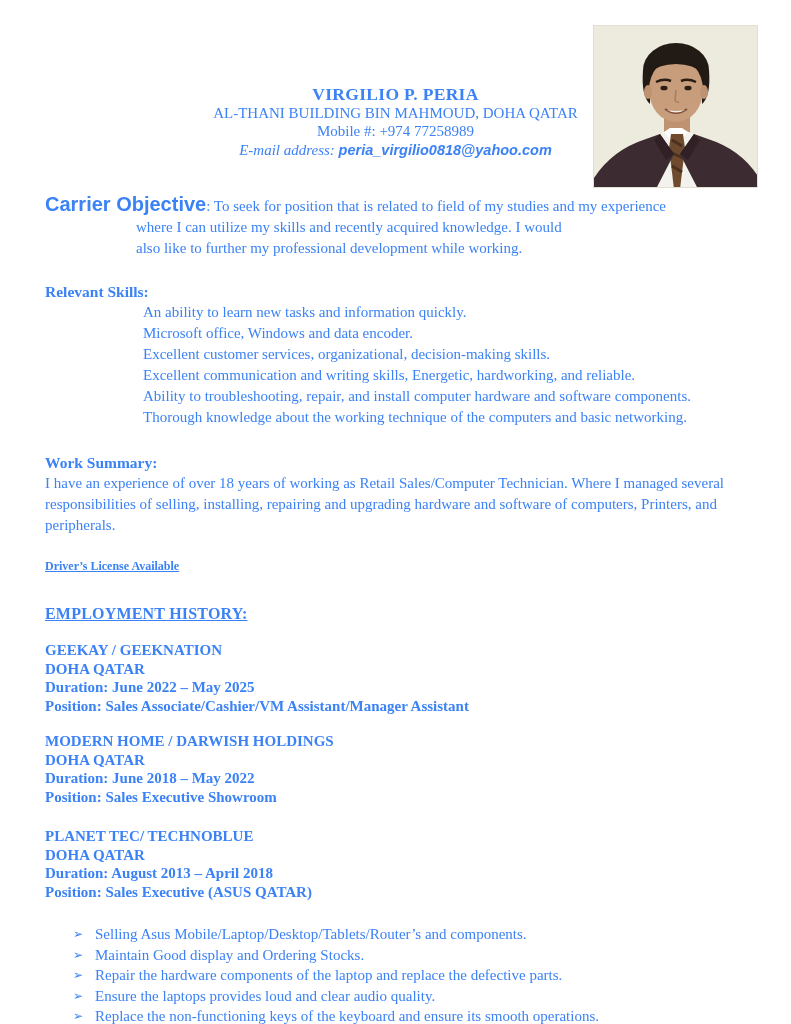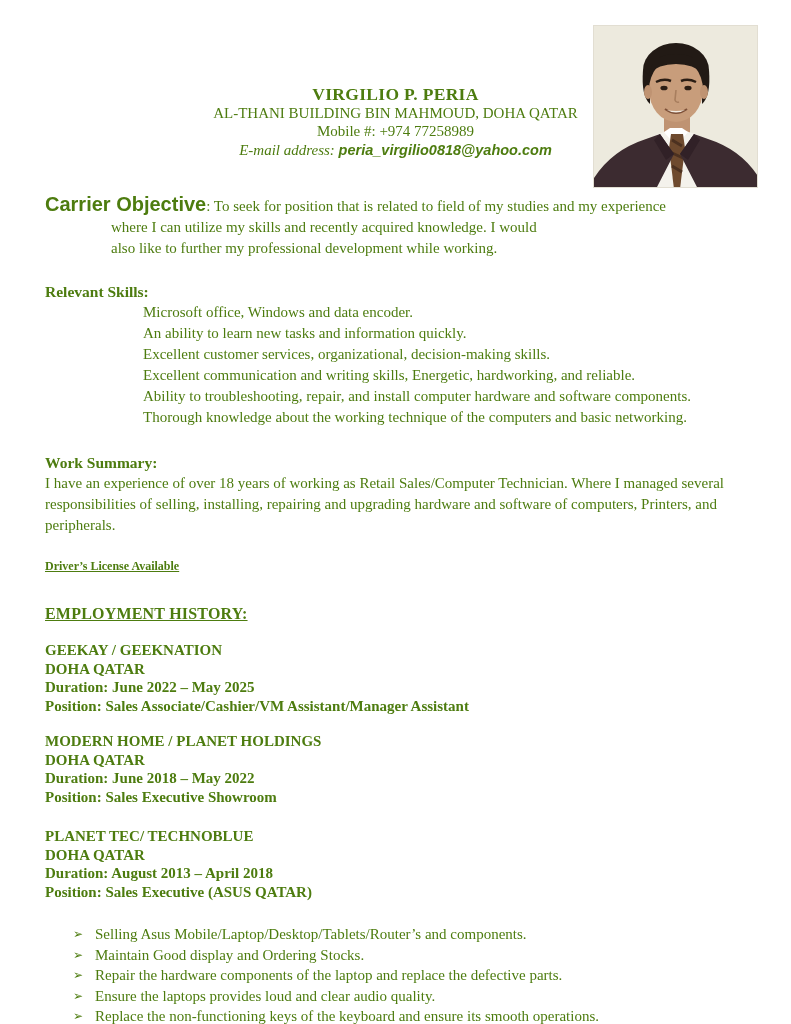--- a/index.html
+++ b/index.html
@@ -3,21 +3,21 @@
 <meta charset="utf-8">
 <style>
   * { margin: 0; padding: 0; box-sizing: border-box; }
   html, body { background: #ffffff; }
   .page {
     position: relative;
     width: 791px;
     height: 1024px;
     margin: 0 auto;
     background: #ffffff;
-    color: #4d7c0f;
+    color: #3b82f6;
     font-family: "Liberation Serif", "DejaVu Serif", serif;
     font-size: 15px;
     line-height: 21px;
     overflow: hidden;
   }
 
   
   .header {
     padding-top: 84px;
     text-align: center;
@@ -53,21 +53,21 @@
 
   
   .main { margin: 0 20px 0 45px; }
 
   .objective { margin-top: 34px; }
   .obj-label {
     font-family: "Liberation Sans", "DejaVu Sans", sans-serif;
     font-weight: bold;
     font-size: 20px;
   }
-  .obj-cont { margin-left: 66px; }
+  .obj-cont { margin-left: 91px; }
 
   .section-heading {
     font-weight: bold;
     font-size: 15.5px;
   }
   .skills { margin-top: 22px; }
   .skills-list { margin-left: 98px; }
 
   .work-summary { margin-top: 24px; }
   .work-summary p { max-width: 722px; }
@@ -162,22 +162,22 @@
 
     <div class="objective">
       <div><span class="obj-label">Carrier Objective</span><span>: </span><span>To seek for position that is related to field of my studies and  my experience</span></div>
       <div class="obj-cont">where I can utilize my skills and recently acquired knowledge. I would</div>
       <div class="obj-cont">also like to further my professional development while working.</div>
     </div>
 
     <div class="skills">
       <div class="section-heading">Relevant Skills:</div>
       <div class="skills-list">
+        <div>An ability to learn new tasks and information quickly.</div>
         <div>Microsoft office, Windows and data encoder.</div>
-        <div>An ability to learn new tasks and information quickly.</div>
         <div>Excellent customer services, organizational, decision-making skills.</div>
         <div>Excellent communication and writing skills, Energetic, hardworking, and reliable.</div>
         <div>Ability to troubleshooting, repair, and install computer hardware and software components.</div>
         <div>Thorough knowledge about the working technique of the computers and basic networking.</div>
       </div>
     </div>
 
     <div class="work-summary">
       <div class="section-heading">Work Summary:</div>
       <p>I have an experience of over 18 years of working as Retail Sales/Computer Technician. Where I managed several responsibilities of selling, installing, repairing and upgrading hardware and software of computers, Printers, and peripherals.</p>
@@ -188,21 +188,21 @@
     <div class="employment-heading">EMPLOYMENT HISTORY:</div>
 
     <div class="job">
       <div>GEEKAY / GEEKNATION</div>
       <div>DOHA QATAR</div>
       <div>Duration: June 2022 – May 2025</div>
       <div>Position: Sales Associate/Cashier/VM Assistant/Manager Assistant</div>
     </div>
 
     <div class="job">
-      <div>MODERN HOME / PLANET HOLDINGS</div>
+      <div>MODERN HOME / DARWISH HOLDINGS</div>
       <div>DOHA QATAR</div>
       <div>Duration: June 2018 – May 2022</div>
       <div>Position: Sales Executive Showroom</div>
     </div>
 
     <div class="job job-3">
       <div>PLANET TEC/ TECHNOBLUE</div>
       <div>DOHA QATAR</div>
       <div>Duration: August 2013 – April 2018</div>
       <div>Position: Sales Executive (ASUS QATAR)</div>

